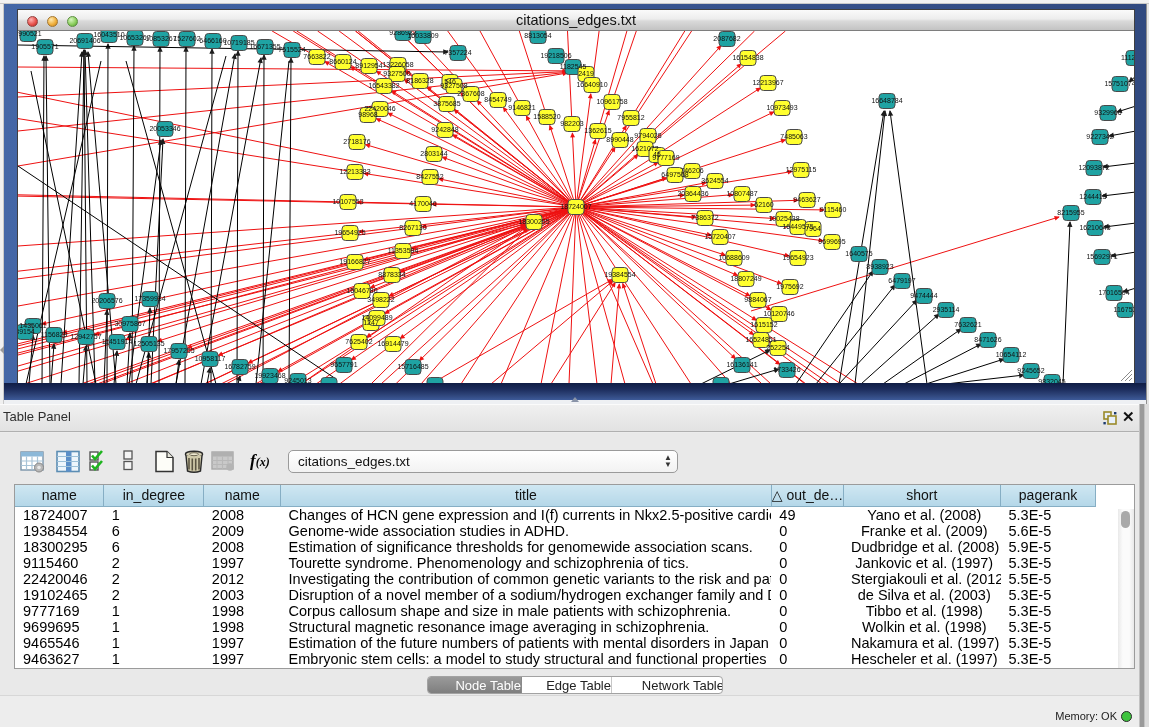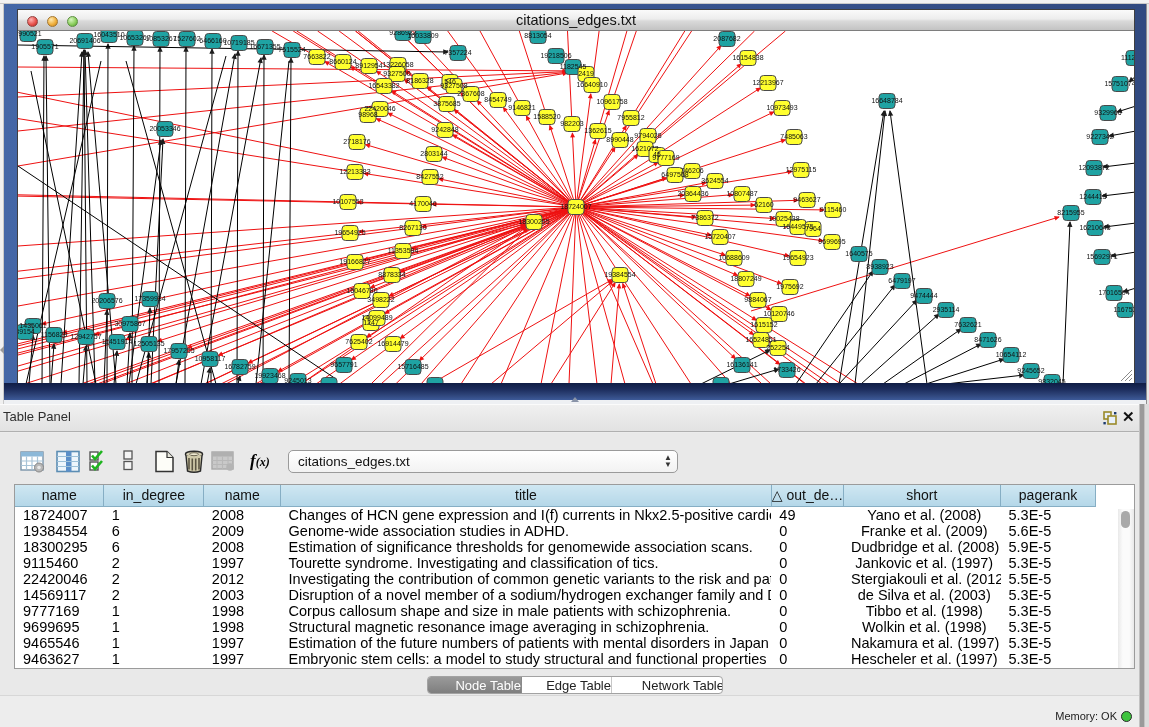--- a/index.html
+++ b/index.html
@@ -680,36 +680,36 @@
             <td class="c3">2008</td>
             <td class="c4">Estimation of significance thresholds for genomewide association scans.</td>
             <td class="c5">0</td>
             <td class="c6">Dudbridge et al. (2008)</td>
             <td class="c7">5.9E-5</td>
           </tr>
 <tr>
             <td class="c1">9115460</td>
             <td class="c2">2</td>
             <td class="c3">1997</td>
-            <td class="c4">Tourette syndrome. Investigating and classification of tics.</td>
+            <td class="c4">Tourette syndrome. Phenomenology and schizophrenia of tics.</td>
             <td class="c5">0</td>
             <td class="c6">Jankovic et al. (1997)</td>
             <td class="c7">5.3E-5</td>
           </tr>
 <tr>
             <td class="c1">22420046</td>
             <td class="c2">2</td>
             <td class="c3">2012</td>
             <td class="c4">Investigating the contribution of common genetic variants to the risk and pathogen…</td>
             <td class="c5">0</td>
             <td class="c6">Stergiakouli et al. (2012)</td>
             <td class="c7">5.5E-5</td>
           </tr>
 <tr>
-            <td class="c1">14569117</td>
+            <td class="c1">19102465</td>
             <td class="c2">2</td>
             <td class="c3">2003</td>
             <td class="c4">Disruption of a novel member of a sodium/hydrogen exchanger family and DOCK…</td>
             <td class="c5">0</td>
             <td class="c6">de Silva et al. (2003)</td>
             <td class="c7">5.3E-5</td>
           </tr>
 <tr>
             <td class="c1">9777169</td>
             <td class="c2">1</td>

